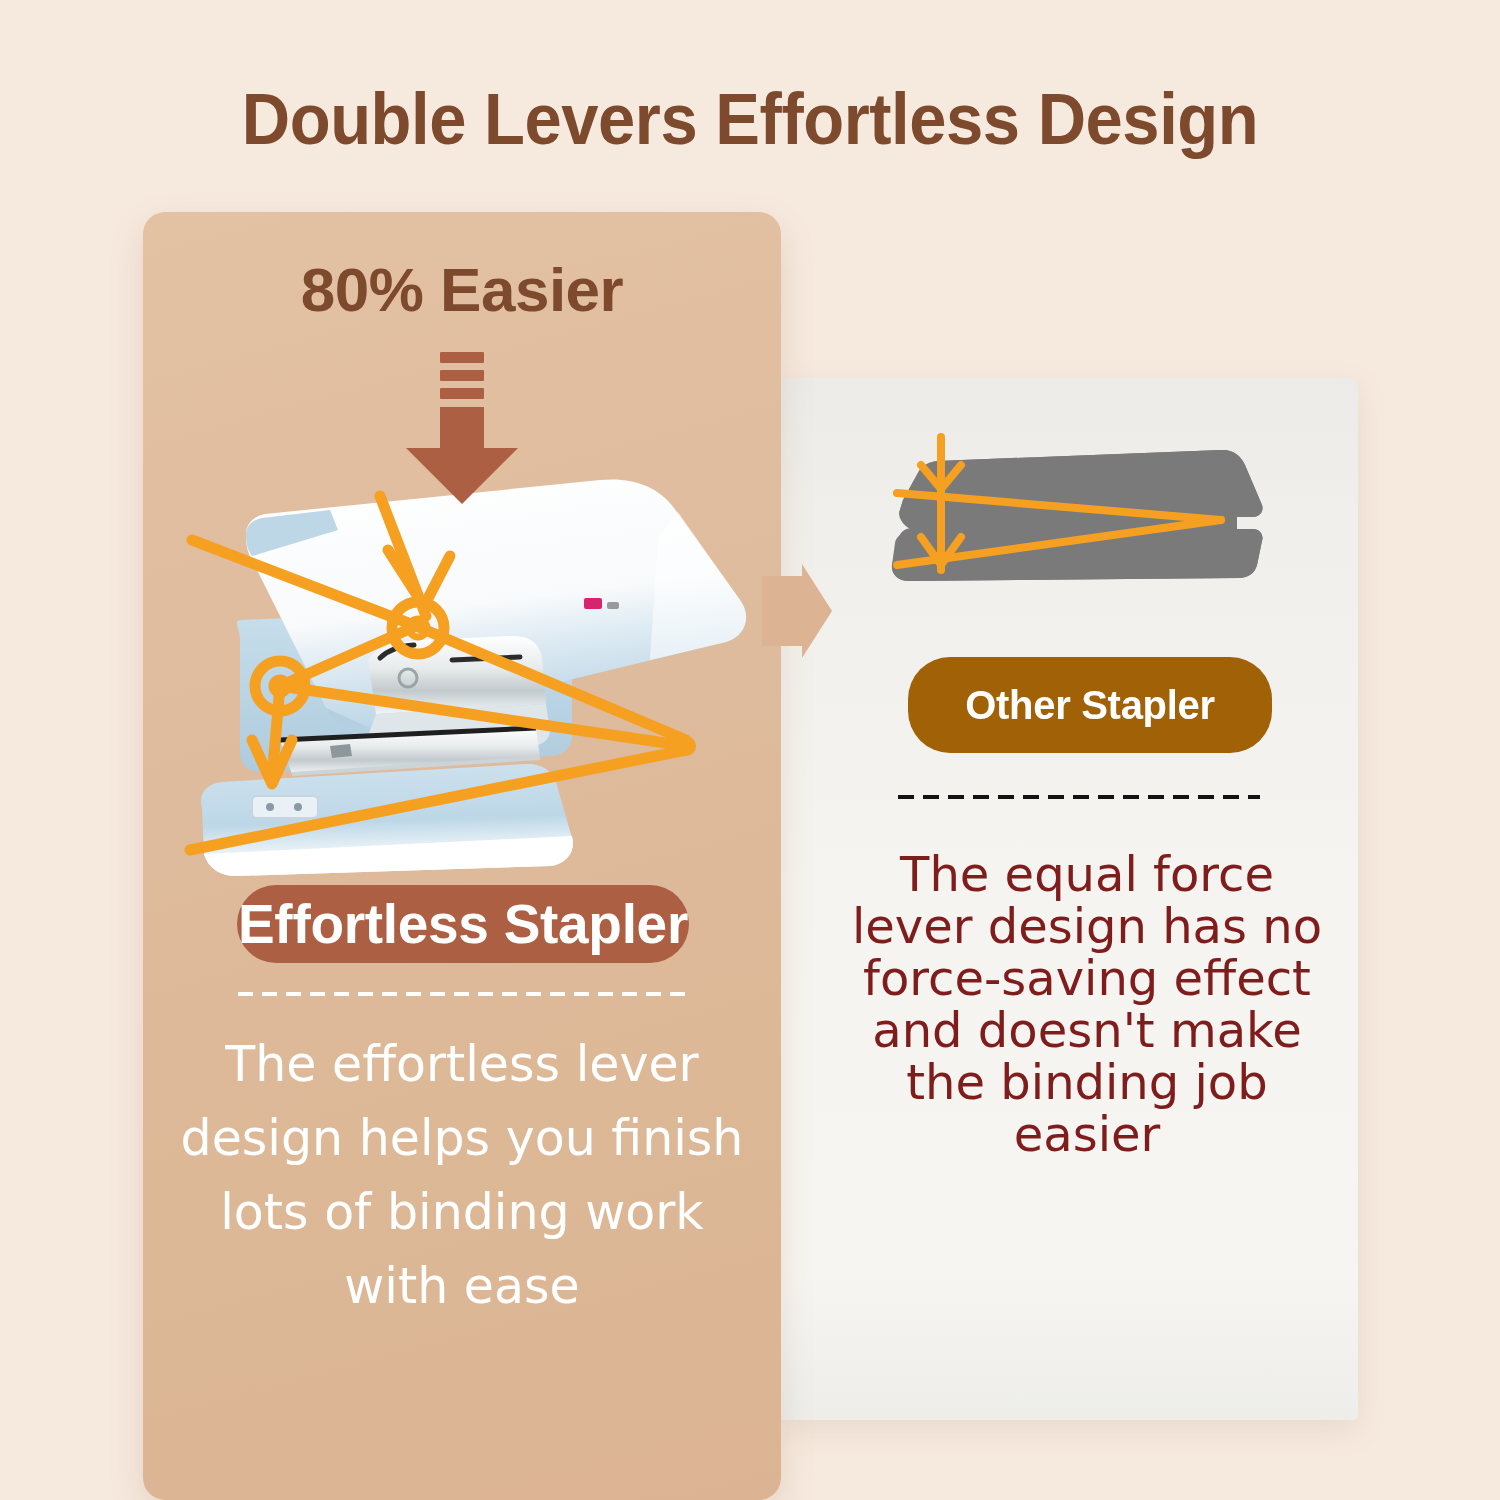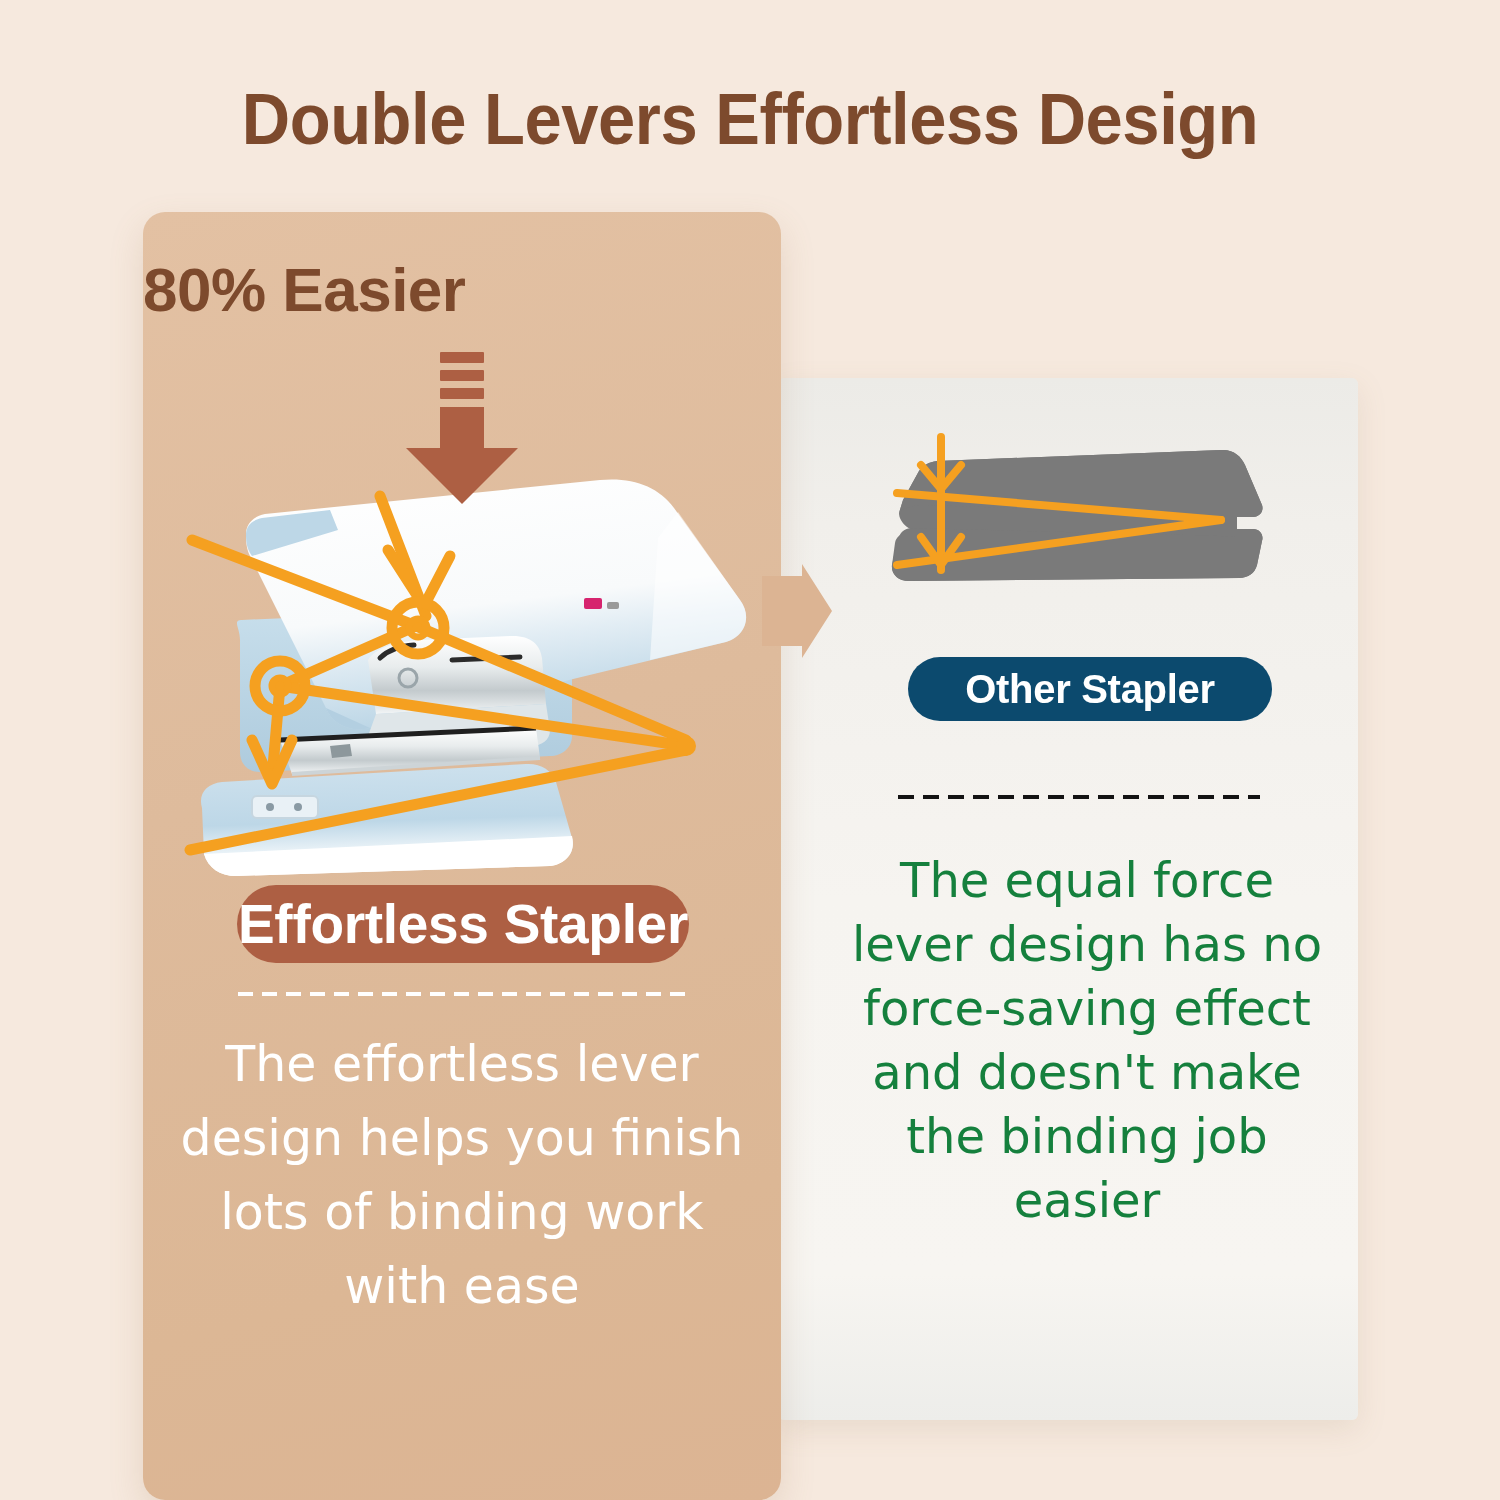--- a/index.html
+++ b/index.html
@@ -50,21 +50,21 @@
     position:absolute;
     left:762px; top:558px;
     width:70px; height:106px;
     z-index:6;
   }
 
   
   .easier-label{
     position:absolute;
     top:254px; left:143px; width:638px;
-    text-align:left;
+    text-align:center;
     font-family:"Liberation Sans","DejaVu Sans",sans-serif;
     font-weight:bold;
     font-size:62px;
     color:#7d4a2d;
     letter-spacing:-0.5px;
     z-index:4;
   }
 
   .press-arrow{
     position:absolute;
@@ -91,22 +91,22 @@
   }
   .badge-left{
     left:237px; top:885px;
     width:452px; height:78px;
     background:#ad5f43;
     font-size:55px;
     letter-spacing:-0.3px;
   }
   .badge-right{
     left:908px; top:657px;
-    width:364px; height:64px;
-    background:#0c4a6e;
+    width:364px; height:96px;
+    background:#a16207;
     font-size:40px;
     letter-spacing:-0.3px;
   }
 
   .divider{
     position:absolute;
     height:4px;
     z-index:5;
   }
   .divider-left{
@@ -126,23 +126,23 @@
     z-index:5;
   }
   .body-left{
     left:170px; top:1028px; width:584px;
     color:#ffffff;
     font-size:49px;
     line-height:74px;
   }
   .body-right{
     left:842px; top:848px; width:490px;
-    color:#15803d;
+    color:#7f1d1d;
     font-size:48px;
-    line-height:64px;
+    line-height:52px;
   }
 
   .stapler-right{
     position:absolute;
     left:885px; top:425px;
     width:410px; height:210px;
     z-index:3;
   }
 </style>
 </head>

